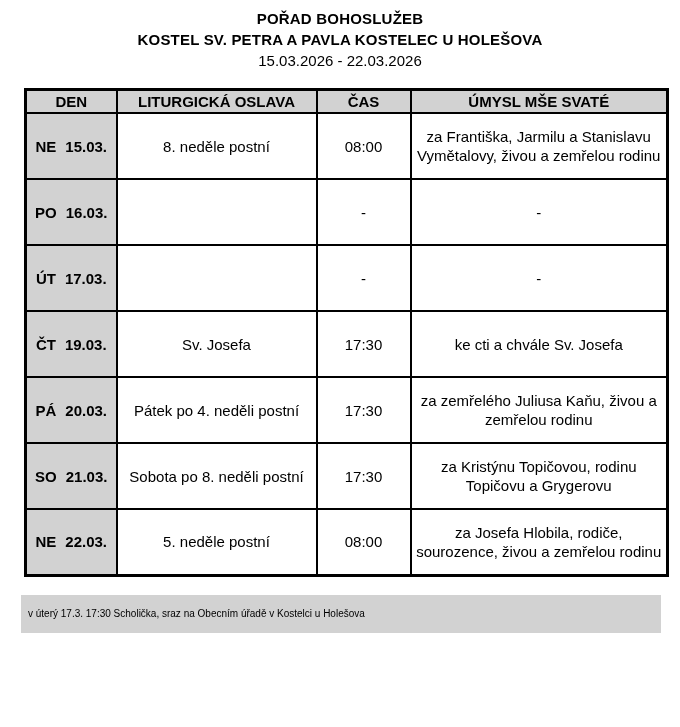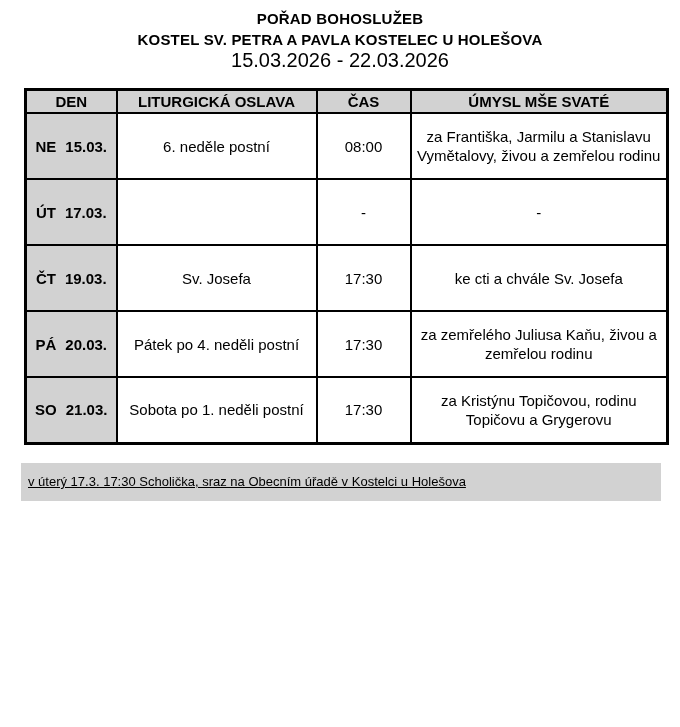--- a/index.html
+++ b/index.html
@@ -20,21 +20,21 @@
     padding-top: 8px;
     text-align: center;
   }
   .title-main, .title-church {
     font-size: 15px;
     font-weight: bold;
     line-height: 21px;
     letter-spacing: 0.2px;
   }
   .title-dates {
-    font-size: 20px;
+    font-size: 15px;
     font-weight: normal;
     line-height: 21px;
     text-align: center;
   }
   table.schedule {
     border-collapse: collapse;
     table-layout: fixed;
     margin: 17px 0 0 24px;
     width: 642px;
     border: 3px solid #000000;
@@ -71,22 +71,21 @@
   }
   .footer-bar {
     margin: 18px 0 11px 21px;
     width: 640px;
     height: 38px;
     background: #d2d2d2;
     box-sizing: border-box;
     display: flex;
     align-items: center;
     padding-left: 7px;
-    font-size: 13px;
-    text-decoration: underline;
+    font-size: 10px;
   }
 </style>
 </head>
 <body>
 
 <div class="page">
 
   <div class="titles">
     <div class="title-main">POŘAD BOHOSLUŽEB</div>
     <div class="title-church">KOSTEL SV. PETRA A PAVLA KOSTELEC U HOLEŠOVA</div>
@@ -104,23 +103,29 @@
       <tr>
         <th>DEN</th>
         <th>LITURGICKÁ OSLAVA</th>
         <th>ČAS</th>
         <th>ÚMYSL MŠE SVATÉ</th>
       </tr>
     </thead>
     <tbody>
       <tr>
         <td class="day-cell"><span class="day-abbr">NE</span><span>15.03.</span></td>
-        <td class="celebration-cell">6. neděle postní</td>
+        <td class="celebration-cell">8. neděle postní</td>
         <td class="time-cell">08:00</td>
         <td class="intention-cell">za Františka, Jarmilu a Stanislavu Vymětalovy, živou a zemřelou rodinu</td>
+      </tr>
+      <tr>
+        <td class="day-cell"><span class="day-abbr">PO</span><span>16.03.</span></td>
+        <td class="celebration-cell"></td>
+        <td class="time-cell">-</td>
+        <td class="intention-cell">-</td>
       </tr>
       <tr>
         <td class="day-cell"><span class="day-abbr">ÚT</span><span>17.03.</span></td>
         <td class="celebration-cell"></td>
         <td class="time-cell">-</td>
         <td class="intention-cell">-</td>
       </tr>
       <tr>
         <td class="day-cell"><span class="day-abbr">ČT</span><span>19.03.</span></td>
         <td class="celebration-cell">Sv. Josefa</td>
@@ -128,23 +133,29 @@
         <td class="intention-cell">ke cti a chvále Sv. Josefa</td>
       </tr>
       <tr>
         <td class="day-cell"><span class="day-abbr">PÁ</span><span>20.03.</span></td>
         <td class="celebration-cell">Pátek po 4. neděli postní</td>
         <td class="time-cell">17:30</td>
         <td class="intention-cell">za zemřelého Juliusa Kaňu, živou a zemřelou rodinu</td>
       </tr>
       <tr>
         <td class="day-cell"><span class="day-abbr">SO</span><span>21.03.</span></td>
-        <td class="celebration-cell">Sobota po 1. neděli postní</td>
+        <td class="celebration-cell">Sobota po 8. neděli postní</td>
         <td class="time-cell">17:30</td>
         <td class="intention-cell">za Kristýnu Topičovou, rodinu Topičovu a Grygerovu</td>
+      </tr>
+      <tr>
+        <td class="day-cell"><span class="day-abbr">NE</span><span>22.03.</span></td>
+        <td class="celebration-cell">5. neděle postní</td>
+        <td class="time-cell">08:00</td>
+        <td class="intention-cell">za Josefa Hlobila, rodiče, sourozence, živou a zemřelou rodinu</td>
       </tr>
     </tbody>
   </table>
 
   <div class="footer-bar">
     <span>v úterý 17.3. 17:30 Scholička, sraz na Obecním úřadě v Kostelci u Holešova</span>
   </div>
 
 </div>
 

